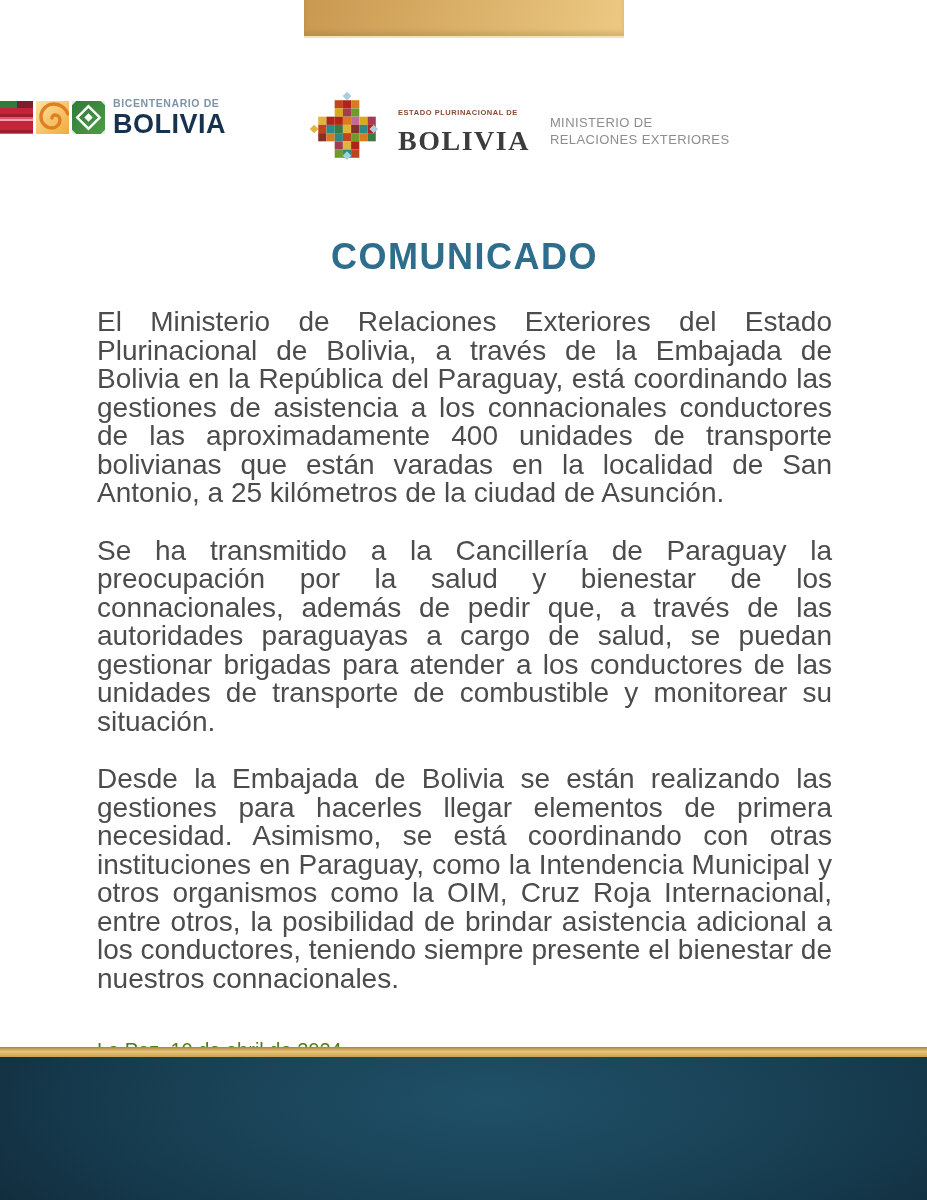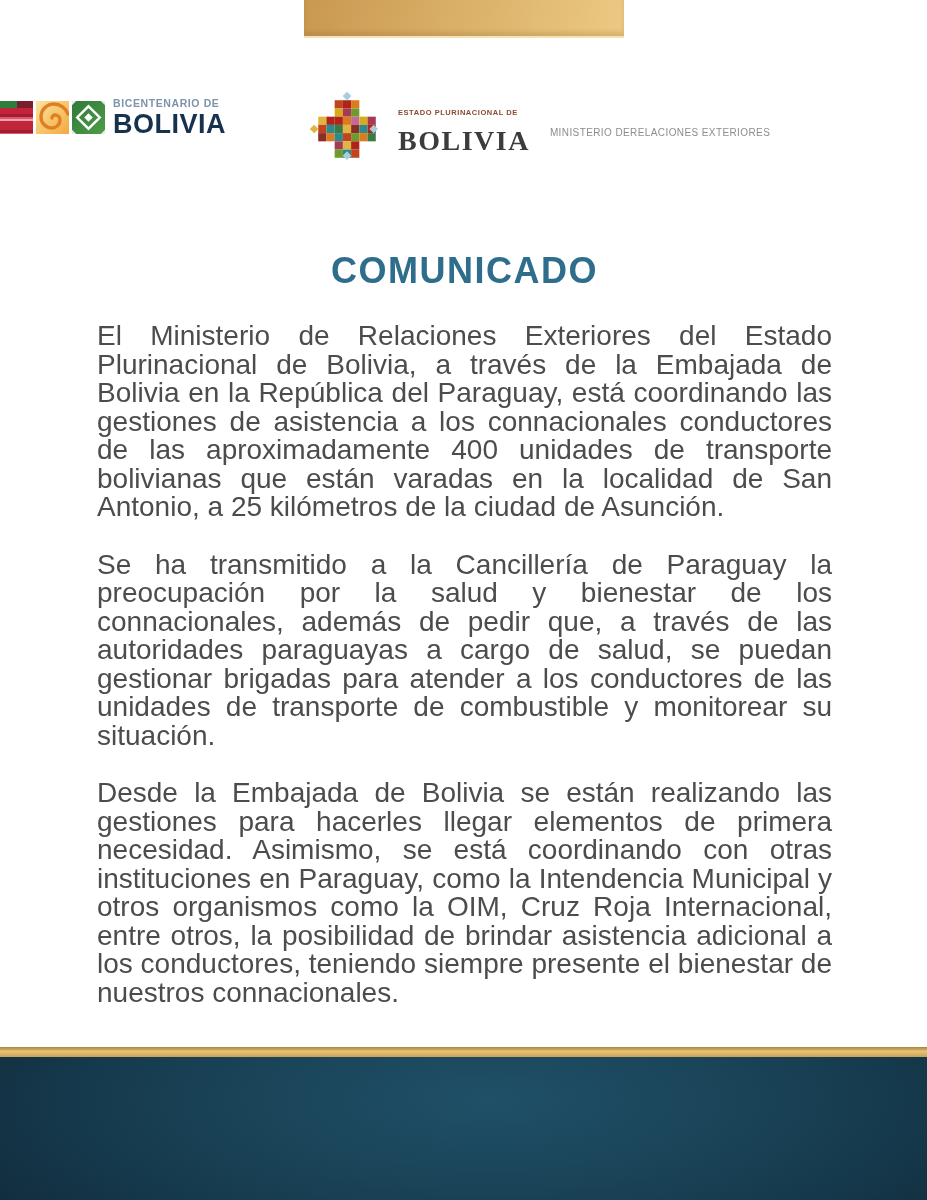--- a/index.html
+++ b/index.html
@@ -35,23 +35,23 @@
   .tile-cross{background:linear-gradient(135deg,#2f7a3a,#4f9c47);}
   .tile-cross svg{position:absolute;inset:0;}
   .bic-text{display:flex;flex-direction:column;line-height:1;}
   .bic-line1{font-size:10.5px;letter-spacing:.6px;color:#7d93a8;font-weight:bold;margin-bottom:2px;}
   .bic-line2{font-size:27px;font-weight:bold;color:#16324f;letter-spacing:.5px;}
   .logo-min{display:flex;align-items:center;gap:14px;}
   .chakana{margin-top:-6px;}
   .min-bolivia{display:flex;flex-direction:column;line-height:1;}
   .min-estado{font-size:7.5px;letter-spacing:.55px;color:#8a4a2e;font-weight:bold;margin-bottom:10px;}
   .min-bolivia-word{font-family:"Liberation Serif",serif;font-size:28px;font-weight:bold;color:#3c3c3c;letter-spacing:1.5px;}
-  .min-name{display:flex;flex-direction:row;font-size:10px;color:#8d8d8d;letter-spacing:.4px;line-height:1.3;margin-left:6px;}
+  .min-name{display:flex;flex-direction:column;font-size:13px;color:#8d8d8d;letter-spacing:.4px;line-height:1.3;margin-left:6px;}
   
-  .content{position:absolute;top:250px;left:97px;width:735px;}
+  .content{position:absolute;top:236px;left:97px;width:735px;}
   .content h1{
     margin:0 0 30px;text-align:center;
     font-size:36px;font-weight:800;letter-spacing:1.5px;color:#2e6e8c;
   }
   .content p{
     margin:0 0 29px;font-size:28px;line-height:28.5px;
     text-align:justify;color:#4c4c4c;
   }
   .dateline{margin-top:46px;font-size:20px;color:#4d7c0f;}
   

